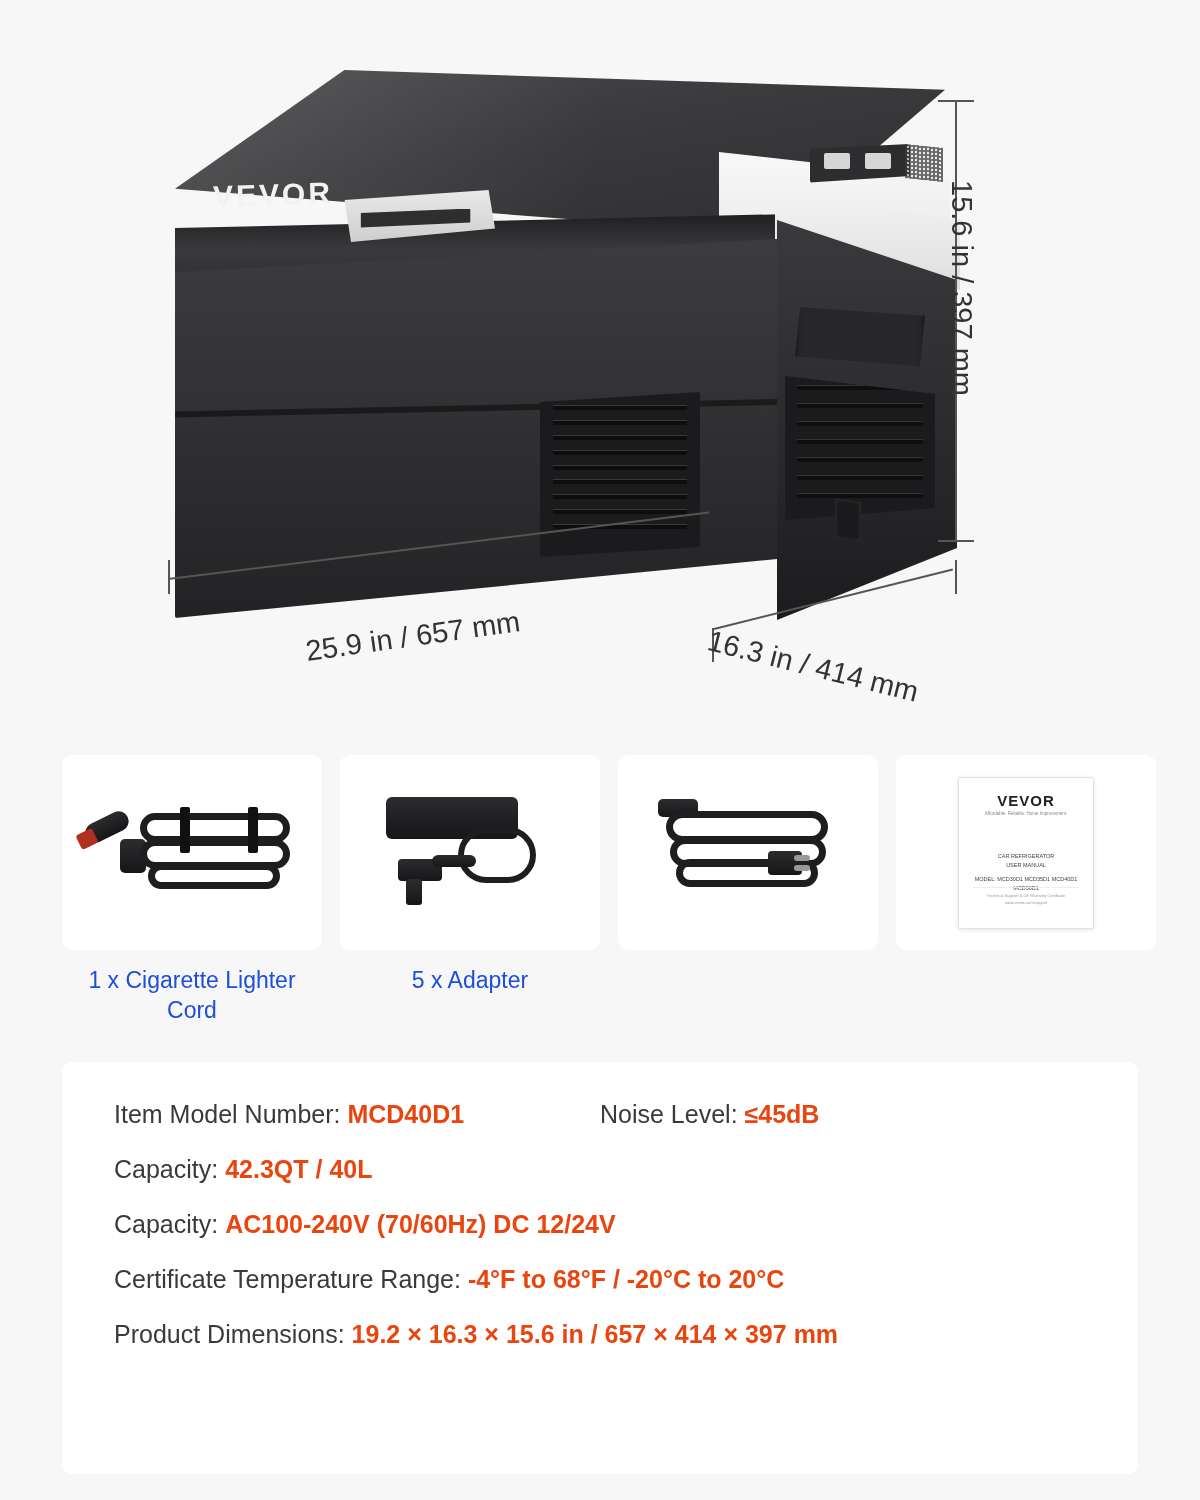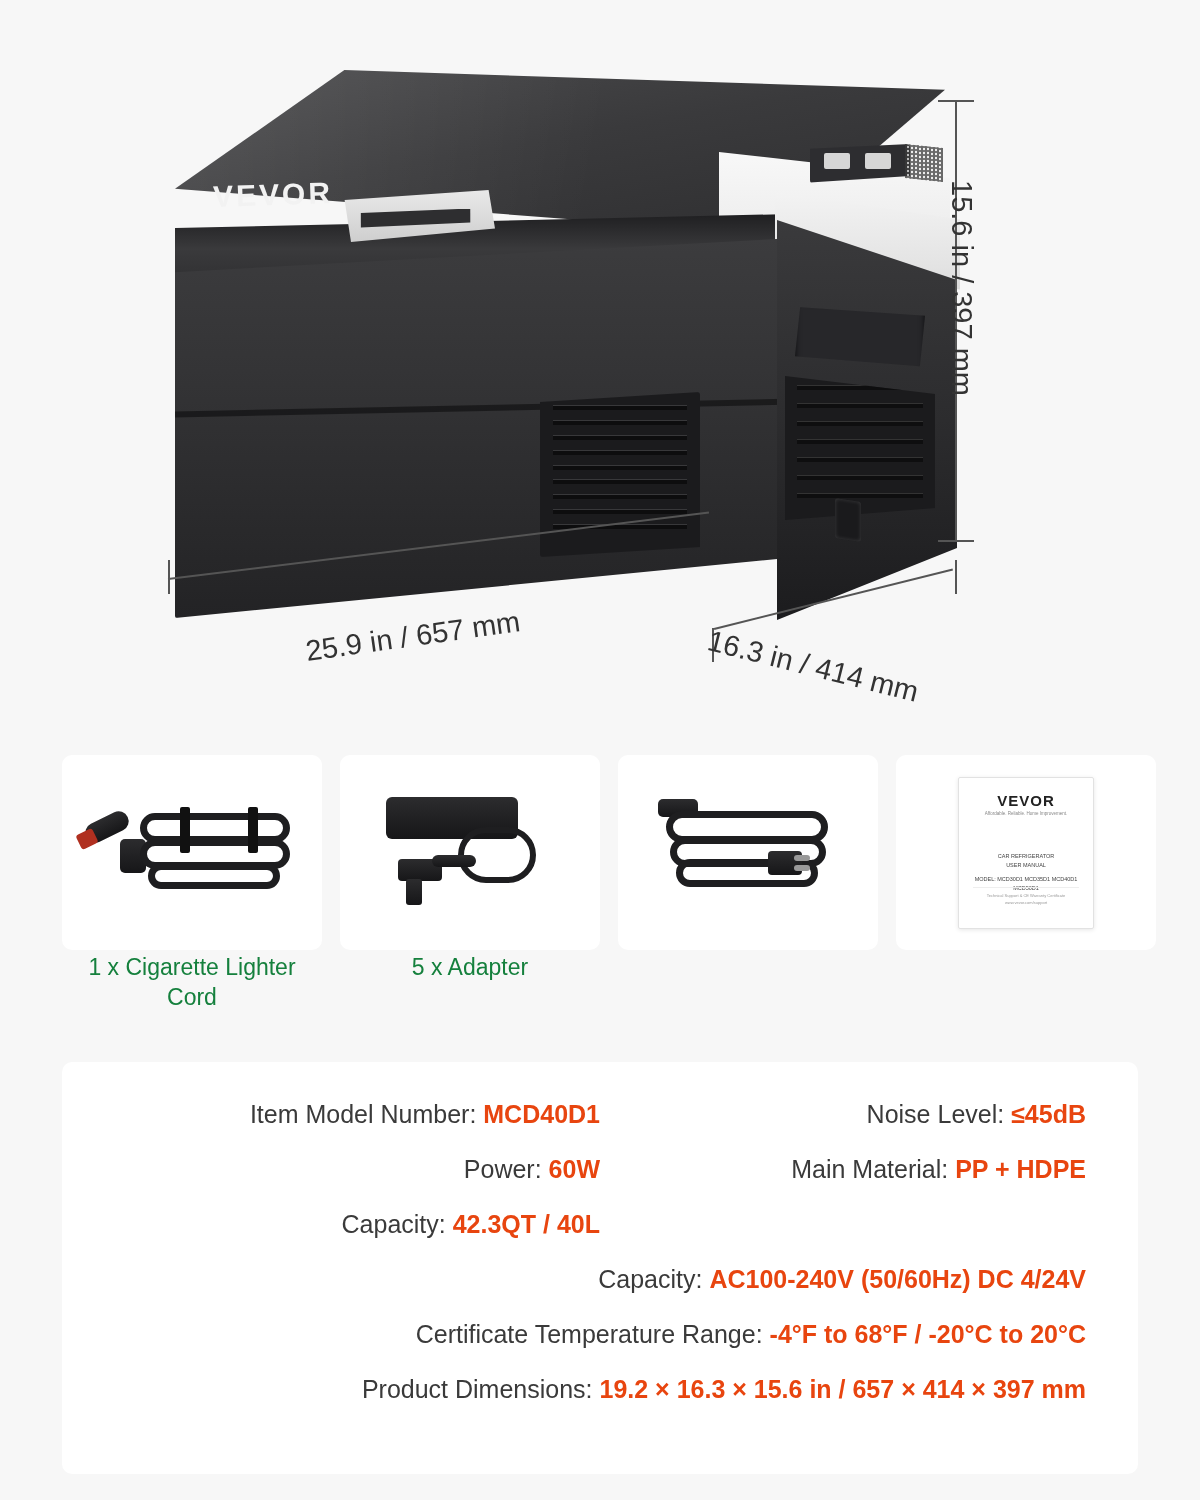--- a/index.html
+++ b/index.html
@@ -255,24 +255,24 @@
   }
   .acc-card {
     width: 260px;
     height: 195px;
     background: #fff;
     border-radius: 10px;
     position: relative;
     overflow: hidden;
   }
   .acc-caption {
-    margin-top: 3px;
+    margin-top: 16px;
     text-align: center;
     font-size: 23px;
-    color: #15803d;
+    color: #1d4ed8;
     line-height: 1.3;
   }
 
   
   .cable {
     position: absolute;
     border: 7px solid #1e1e20;
     border-radius: 50%;
     background: transparent;
   }
@@ -311,21 +311,20 @@
 
   
   .specs {
     position: absolute;
     left: 62px; top: 1062px;
     width: 1076px;
     height: 412px;
     background: #fff;
     border-radius: 10px;
     padding: 40px 52px;
-    text-align: right;
   }
   .spec-row { display: flex; }
   .spec-item {
     font-size: 25px;
     line-height: 1.0;
     margin-bottom: 30px;
     color: #3a3a3a;
   }
   .spec-item .v { color: #e8450f; font-weight: 700; }
   .col-l { width: 50%; }
@@ -473,49 +472,35 @@
       </div>
     </div>
     <div class="col-r">
       <div class="spec-item">
         <span>Noise Level:</span>
         <span class="v">≤45dB</span>
       </div>
     </div>
   </div>
 
-  <div class="spec-row">
-    <div class="col-l">
-      <div class="spec-item">
-        <span>Power:</span>
-        <span class="v">60W</span>
-      </div>
-    </div>
-    <div class="col-r">
-      <div class="spec-item">
-        <span>Main Material:</span>
-        <span class="v">PP + HDPE</span>
-      </div>
-    </div>
-  </div>
 
   <div class="spec-row">
     <div class="col-l">
       <div class="spec-item">
         <span>Capacity:</span>
         <span class="v">42.3QT / 40L</span>
       </div>
     </div>
   </div>
 
   <div class="spec-row">
     <div class="full">
       <div class="spec-item">
         <span>Capacity:</span>
-        <span class="v">AC100-240V (50/60Hz) DC 4/24V</span>
+        <span class="v">AC100-240V (70/60Hz) DC 12/24V</span>
       </div>
     </div>
   </div>
 
   <div class="spec-row">
     <div class="full">
       <div class="spec-item">
         <span>Certificate Temperature Range:</span>
         <span class="v">-4°F to 68°F / -20°C to 20°C</span>
       </div>

